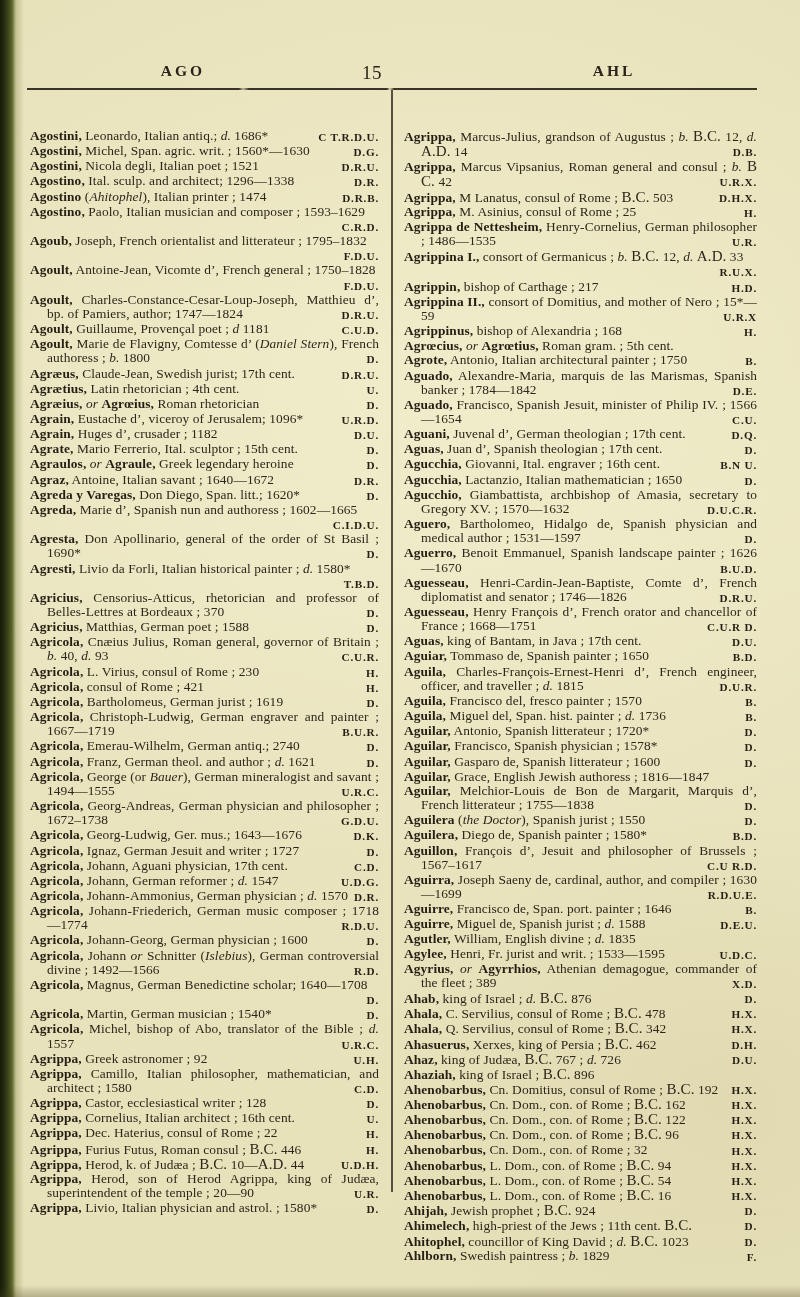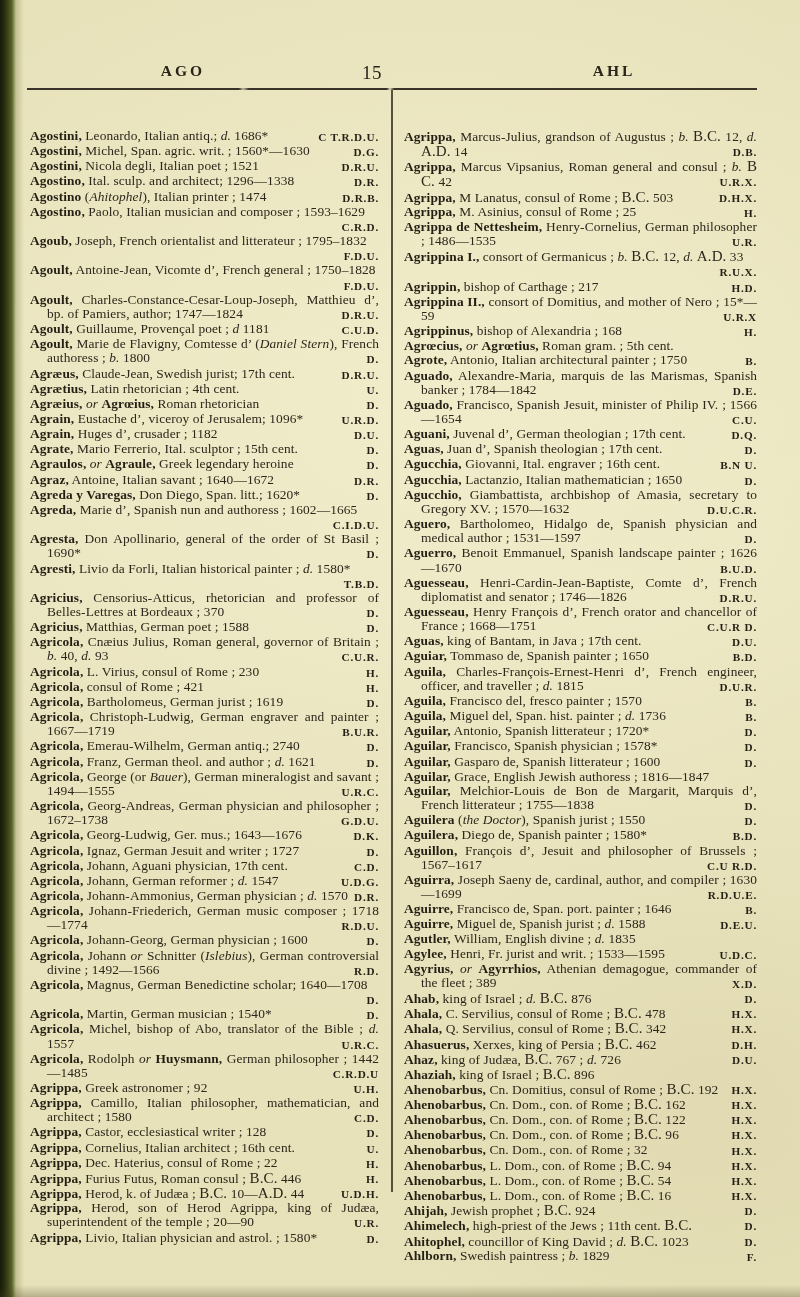--- a/index.html
+++ b/index.html
@@ -105,21 +105,20 @@
       <div class="entry"><span class="s-b">Agricola,</span><span class="s-n"> Ignaz, German Jesuit and writer ; 1727</span><span class="ref">D.</span></div>
       <div class="entry"><span class="s-b">Agricola,</span><span class="s-n"> Johann, Aguani physician, 17th cent.</span><span class="ref">C.D.</span></div>
       <div class="entry"><span class="s-b">Agricola,</span><span class="s-n"> Johann, German reformer ; </span><span class="s-i">d.</span><span class="s-n"> 1547</span><span class="ref">U.D.G.</span></div>
       <div class="entry"><span class="s-b">Agricola,</span><span class="s-n"> Johann-Ammonius, German physician ; </span><span class="s-i">d.</span><span class="s-n"> 1570</span><span class="ref">D.R.</span></div>
       <div class="entry"><span class="s-b">Agricola,</span><span class="s-n"> Johann-Friederich, German music composer ; 1718—1774</span><span class="ref">R.D.U.</span></div>
       <div class="entry"><span class="s-b">Agricola,</span><span class="s-n"> Johann-Georg, German physician ; 1600</span><span class="ref">D.</span></div>
       <div class="entry"><span class="s-b">Agricola,</span><span class="s-n"> Johann </span><span class="s-i">or</span><span class="s-n"> Schnitter (</span><span class="s-i">Islebius</span><span class="s-n">), German controversial divine ; 1492—1566</span><span class="ref">R.D.</span></div>
       <div class="entry"><span class="s-b">Agricola,</span><span class="s-n"> Magnus, German Benedictine scholar; 1640—1708</span><span class="ref">D.</span></div>
       <div class="entry"><span class="s-b">Agricola,</span><span class="s-n"> Martin, German musician ; 1540*</span><span class="ref">D.</span></div>
       <div class="entry"><span class="s-b">Agricola,</span><span class="s-n"> Michel, bishop of Abo, translator of the Bible ; </span><span class="s-i">d.</span><span class="s-n"> 1557</span><span class="ref">U.R.C.</span></div>
-      <div class="entry"><span class="s-b">Agricola,</span><span class="s-n"> Rodolph </span><span class="s-i">or</span><span class="s-n"> </span><span class="s-b">Huysmann,</span><span class="s-n"> German philosopher ; 1442—1485</span><span class="ref">C.R.D.U</span></div>
       <div class="entry"><span class="s-b">Agrippa,</span><span class="s-n"> Greek astronomer ; 92</span><span class="ref">U.H.</span></div>
       <div class="entry"><span class="s-b">Agrippa,</span><span class="s-n"> Camillo, Italian philosopher, mathematician, and architect ; 1580</span><span class="ref">C.D.</span></div>
       <div class="entry"><span class="s-b">Agrippa,</span><span class="s-n"> Castor, ecclesiastical writer ; 128</span><span class="ref">D.</span></div>
       <div class="entry"><span class="s-b">Agrippa,</span><span class="s-n"> Cornelius, Italian architect ; 16th cent.</span><span class="ref">U.</span></div>
       <div class="entry"><span class="s-b">Agrippa,</span><span class="s-n"> Dec. Haterius, consul of Rome ; 22</span><span class="ref">H.</span></div>
       <div class="entry"><span class="s-b">Agrippa,</span><span class="s-n"> Furius Futus, Roman consul ; </span><span class="s-c">B.C.</span><span class="s-n"> 446</span><span class="ref">H.</span></div>
       <div class="entry"><span class="s-b">Agrippa,</span><span class="s-n"> Herod, k. of Judæa ; </span><span class="s-c">B.C.</span><span class="s-n"> 10—</span><span class="s-c">A.D.</span><span class="s-n"> 44</span><span class="ref">U.D.H.</span></div>
       <div class="entry"><span class="s-b">Agrippa,</span><span class="s-n"> Herod, son of Herod Agrippa, king of Judæa, superintendent of the temple ; 20—90</span><span class="ref">U.R.</span></div>
       <div class="entry"><span class="s-b">Agrippa,</span><span class="s-n"> Livio, Italian physician and astrol. ; 1580*</span><span class="ref">D.</span></div>
     </div>

